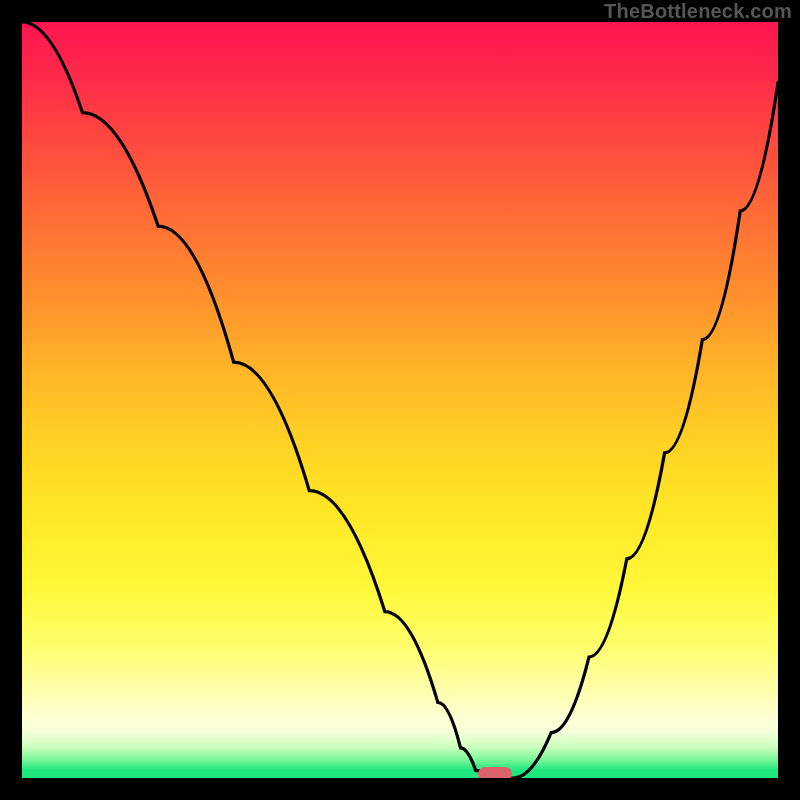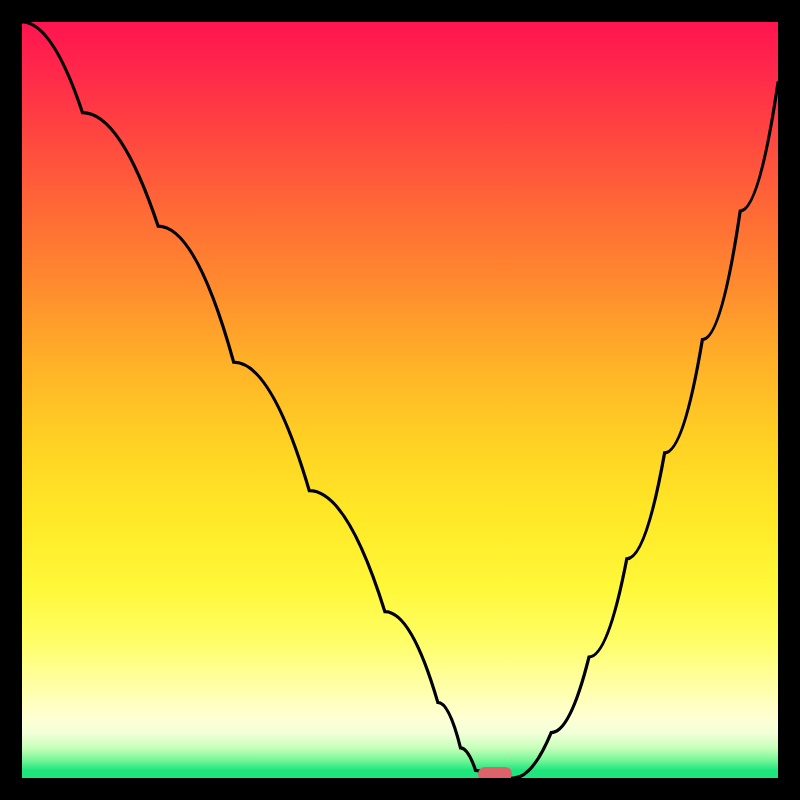--- a/index.html
+++ b/index.html
@@ -78,13 +78,14 @@
   <div class="plot-area">
     <div class="gradient-bg"></div>
 
     <svg class="curve-svg" viewBox="0 0 756 756" preserveAspectRatio="none">
       <path fill="none" stroke="#000" stroke-width="3.2" stroke-linecap="round" d="M 0.0 0.0 Q 30.2 0.0 60.5 90.7 Q 98.3 90.7 136.1 204.1 Q 173.9 204.1 211.7 340.2 Q 249.5 340.2 287.3 468.7 Q 325.1 468.7 362.9 589.7 Q 389.3 589.7 415.8 680.4 Q 427.1 680.4 438.5 725.8 Q 446.0 725.8 453.6 748.4 Q 461.2 748.4 468.7 756.0 Q 480.1 756.0 491.4 756.0 Q 510.3 756.0 529.2 710.6 Q 548.1 710.6 567.0 635.0 Q 585.9 635.0 604.8 536.8 Q 623.7 536.8 642.6 430.9 Q 661.5 430.9 680.4 317.5 Q 699.3 317.5 718.2 189.0 Q 737.1 189.0 756.0 60.5"></path>
     </svg>
 
     <div class="marker" style="left: 455.5px; top: 745.22px;"></div>
   </div>
 
+  <div class="watermark">TheBottleneck.com</div>
 </div>
 
 </body></html>

